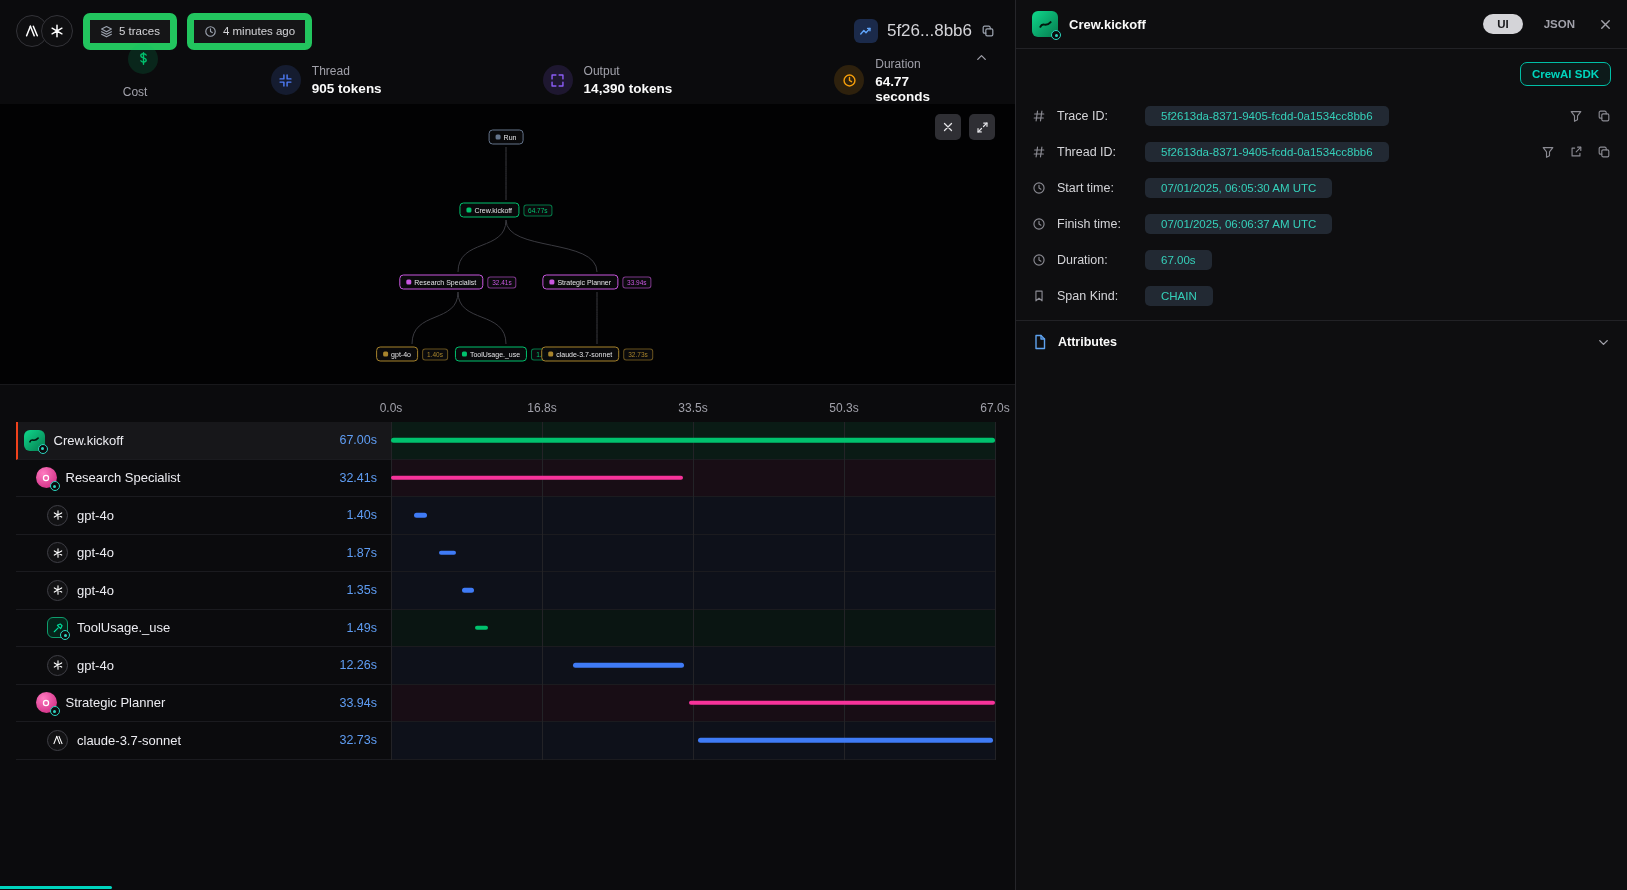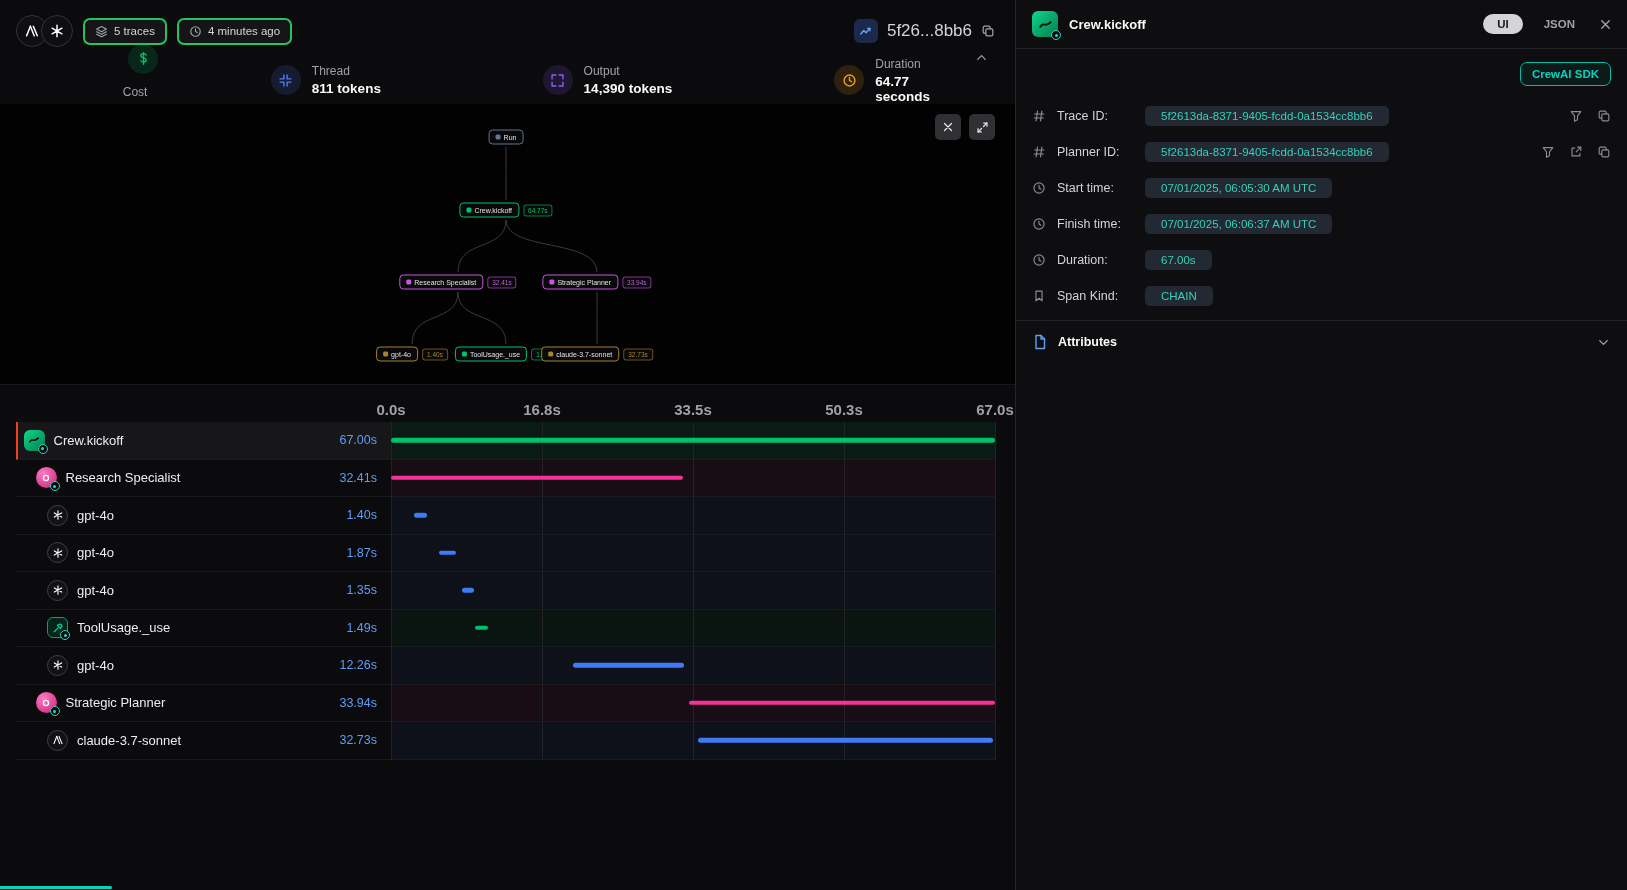--- a/index.html
+++ b/index.html
@@ -8,21 +8,21 @@
          font-family:"Liberation Sans","DejaVu Sans",sans-serif; color:#e4e4e7; background:#000; }
 
   
   .main { position:absolute; left:0; top:0; width:1015px; height:890px; background:#0b0b0d; }
 
   .topbar { position:absolute; left:16px; top:14px; right:20px; height:34px; display:flex; align-items:center; gap:10px; }
   .logos { display:flex; align-items:center; }
   .logo { width:32px; height:32px; border-radius:50%; background:#0f0f11; border:1px solid #333338;
           display:flex; align-items:center; justify-content:center; color:#fff; }
   .logo + .logo { margin-left:-7px; }
-  .chip { display:flex; align-items:center; gap:6px; background:#151517; border:2px solid #22c55e;
+  .chip { display:flex; align-items:center; gap:6px; background:#151517; border:7px solid #22c55e;
           border-radius:7px; padding:5px 10px; font-size:11.5px; color:#d4d4d8; }
   .chip .cic { display:flex; color:#9ca3af; }
   .runchip { margin-left:auto; display:flex; align-items:center; gap:9px; }
   .runicon { width:24px; height:24px; border-radius:6px; background:#1b2a4a; color:#60a5fa;
              display:flex; align-items:center; justify-content:center; }
   .runid { font-size:17px; color:#d4d4d8; }
   .copybtn { display:flex; color:#9ca3af; cursor:pointer; }
 
   .stats { position:absolute; left:16px; top:56px; right:48px; height:48px; display:flex; align-items:center; }
   .stat { display:flex; align-items:center; gap:11px; }
@@ -39,21 +39,21 @@
           padding:3px 6px; font-size:7px; color:#e4e4e7; white-space:nowrap; }
   .gdot { width:5px; height:5px; border-radius:1.5px; flex:none; }
   .gchip { font-size:6.5px; border:1px solid; border-radius:3px; padding:1.5px 4px; background:#0a0a0c; white-space:nowrap; }
   .gcontrols { position:absolute; top:10px; right:20px; display:flex; gap:8px; }
   .gbtn { width:26px; height:26px; border-radius:5px; background:#2f2f34; color:#e4e4e7;
           display:flex; align-items:center; justify-content:center; cursor:pointer; }
 
   
   .wf { position:absolute; left:16px; top:394px; width:979px; }
   .axis { position:relative; height:28px; }
-  .tick { position:absolute; top:7px; transform:translateX(-50%); font-size:15px; font-weight:700; color:#a1a1aa; }
+  .tick { position:absolute; top:7px; transform:translateX(-50%); font-size:12px; font-weight:400; color:#a1a1aa; }
   .rows { position:relative; }
   .gridoverlay { position:absolute; left:375px; top:0; bottom:0; width:604px; pointer-events:none; z-index:1; }
   .gridline { position:absolute; top:0; bottom:0; width:1px; background:#232327; }
   .row { display:flex; height:37.5px; }
   .cell-l { width:375px; display:flex; align-items:center; border-bottom:1px solid #1b1b1f; }
   .cell-r { width:604px; position:relative; border-bottom:1px solid #1b1b1f; }
   .row.sel .cell-l { background:#17171a; border-left:2.5px solid #f0421c; }
   .nm { font-size:13px; color:#ececf1; white-space:nowrap; }
   .dur { margin-left:auto; padding-right:14px; font-size:12.5px; font-weight:500; color:#5f9df3; }
   .bar { position:absolute; top:50%; transform:translateY(-50%); height:4.5px; border-radius:3px; z-index:2; }
@@ -171,21 +171,21 @@
           <span class="stat-ic" style="background:rgba(79,125,249,0.15);color:#4f7df9">
             <svg width="15" height="15" viewBox="0 0 16 16" fill="none" stroke="currentColor" stroke-width="1.5" stroke-linecap="round" stroke-linejoin="round">
               <path d="M6.3 2.2v4.1H2.2"></path>
               <path d="M9.7 2.2v4.1h4.1"></path>
               <path d="M6.3 13.8V9.7H2.2"></path>
               <path d="M9.7 13.8V9.7h4.1"></path>
             </svg>
           </span>
           <span>
             <div class="stat-label">Thread</div>
-            <div class="stat-value">811 tokens</div>
+            <div class="stat-value">905 tokens</div>
           </span>
         </div>
         <div class="stat" style="width: 293px;">
           <span class="stat-ic" style="background:rgba(139,92,246,0.15);color:#8b5cf6">
             <svg width="15" height="15" viewBox="0 0 16 16" fill="none" stroke="currentColor" stroke-width="1.5" stroke-linecap="round" stroke-linejoin="round">
               <path d="M2.2 6.3V2.2h4.1"></path>
               <path d="M13.8 6.3V2.2H9.7"></path>
               <path d="M2.2 9.7v4.1h4.1"></path>
               <path d="M13.8 9.7v4.1H9.7"></path>
             </svg>
@@ -496,21 +496,21 @@
               </svg>
             </span>
           </span>
         </div>
         <div class="frow">
           <span class="fic">
             <svg width="14" height="14" viewBox="0 0 16 16" fill="none" stroke="currentColor" stroke-width="1.3" stroke-linecap="round" stroke-linejoin="round">
               <path d="M6.3 2.5 4.7 13.5M11.3 2.5 9.7 13.5M3 5.7h10.5M2.5 10.3H13"></path>
             </svg>
           </span>
-          <span class="flabel">Planner ID:</span>
+          <span class="flabel">Thread ID:</span>
           <span class="fval">5f2613da-8371-9405-fcdd-0a1534cc8bb6</span>
           <span class="facts">
             <span>
               <svg width="14" height="14" viewBox="0 0 16 16" fill="none" stroke="currentColor" stroke-width="1.3" stroke-linecap="round" stroke-linejoin="round">
                 <path d="M2.5 3h11L9.7 7.8v4.6l-3.4 1.7V7.8Z"></path>
               </svg>
             </span>
             <span>
               <svg width="14" height="14" viewBox="0 0 16 16" fill="none" stroke="currentColor" stroke-width="1.3" stroke-linecap="round" stroke-linejoin="round">
                 <path d="M6.5 3.5h-3v9h9v-3"></path>

